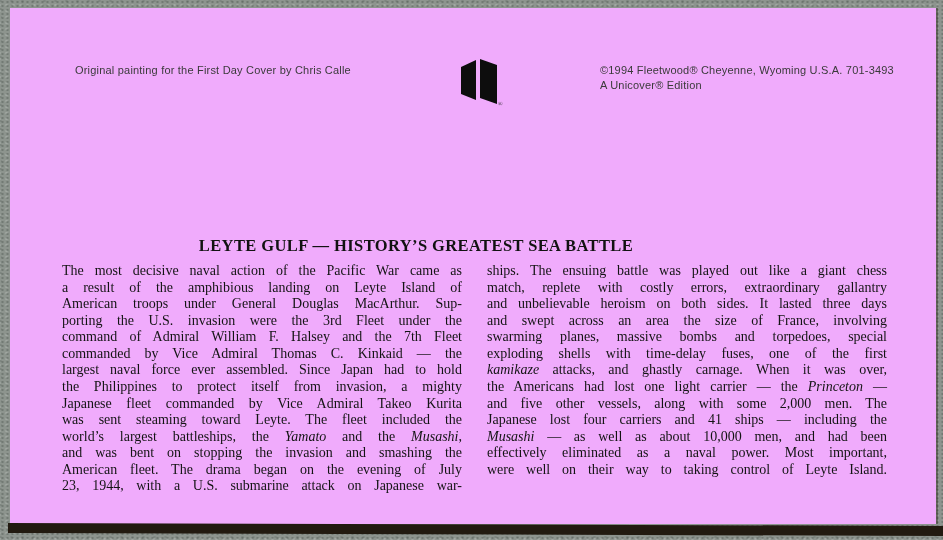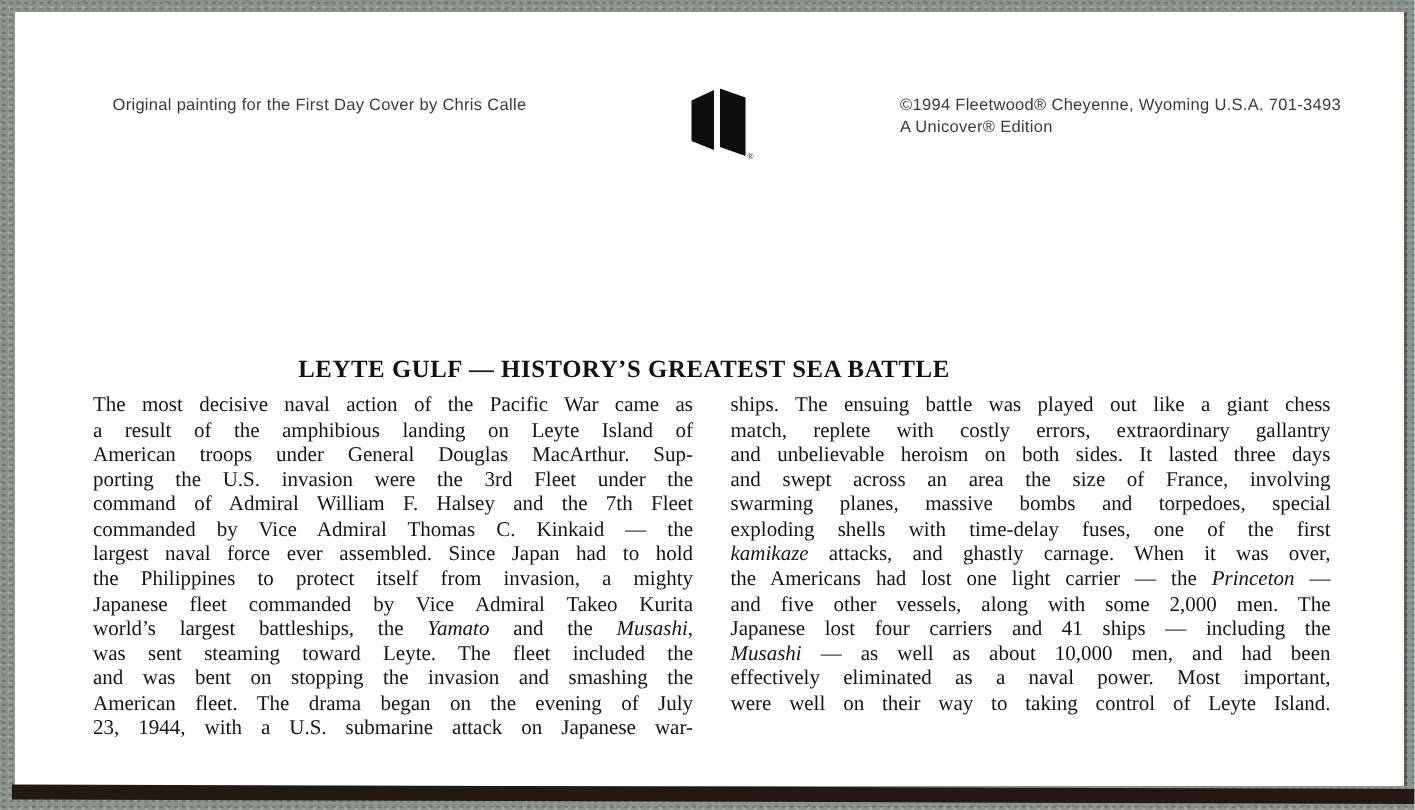--- a/index.html
+++ b/index.html
@@ -9,21 +9,21 @@
     background-image:
       radial-gradient(rgba(35,45,40,.25) 1px, transparent 1.4px),
       radial-gradient(rgba(240,244,240,.20) 1px, transparent 1.4px),
       radial-gradient(rgba(50,60,54,.16) 1px, transparent 1.6px);
     background-size:5px 4px,7px 6px,11px 8px;
     background-position:0 0,3px 2px,6px 5px;
     font-family:"Liberation Serif", serif;
   }
   .card{
     position:absolute;left:10px;top:8px;width:926px;height:516px;
-    background:#ffffff;
+    background:#f0abfc;
     box-shadow:2px 0 0 rgba(46,40,28,.45);
   }
   .shadow-band{
     position:absolute;left:8px;top:523px;width:935px;height:10px;
     background:#221a10;
     transform:rotate(0.18deg);transform-origin:left center;
   }
   .credit-left{
     position:absolute;left:65px;top:56px;
     font-family:"Liberation Sans", sans-serif;
@@ -80,22 +80,22 @@
     <div class="col">
         <div class="line">The most decisive naval action of the Pacific War came as</div>
         <div class="line">a result of the amphibious landing on Leyte Island of</div>
         <div class="line">American troops under General Douglas MacArthur. Sup-</div>
         <div class="line">porting the U.S. invasion were the 3rd Fleet under the</div>
         <div class="line">command of Admiral William F. Halsey and the 7th Fleet</div>
         <div class="line">commanded by Vice Admiral Thomas C. Kinkaid — the</div>
         <div class="line">largest naval force ever assembled. Since Japan had to hold</div>
         <div class="line">the Philippines to protect itself from invasion, a mighty</div>
         <div class="line">Japanese fleet commanded by Vice Admiral Takeo Kurita</div>
+        <div class="line">was sent steaming toward Leyte. The fleet included the</div>
         <div class="line">world’s largest battleships, the <i>Yamato</i> and the <i>Musashi</i>,</div>
-        <div class="line">was sent steaming toward Leyte. The fleet included the</div>
         <div class="line">and was bent on stopping the invasion and smashing the</div>
         <div class="line">American fleet. The drama began on the evening of July</div>
         <div class="line">23, 1944, with a U.S. submarine attack on Japanese war-</div>
       </div>
     <div class="col">
         <div class="line">ships. The ensuing battle was played out like a giant chess</div>
         <div class="line">match, replete with costly errors, extraordinary gallantry</div>
         <div class="line">and unbelievable heroism on both sides. It lasted three days</div>
         <div class="line">and swept across an area the size of France, involving</div>
         <div class="line">swarming planes, massive bombs and torpedoes, special</div>

